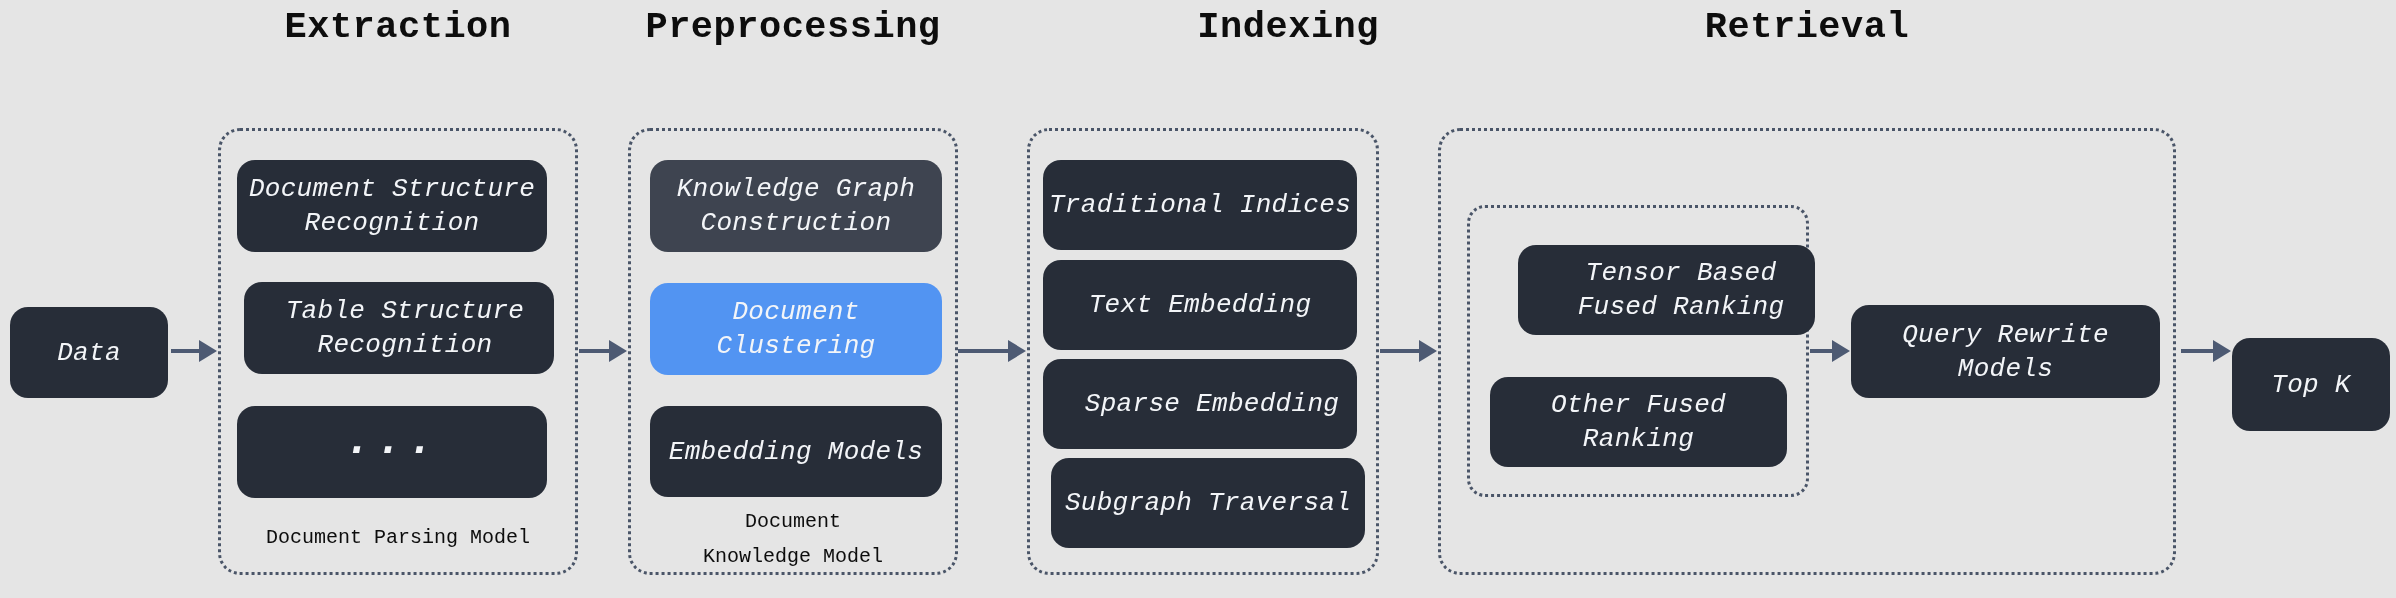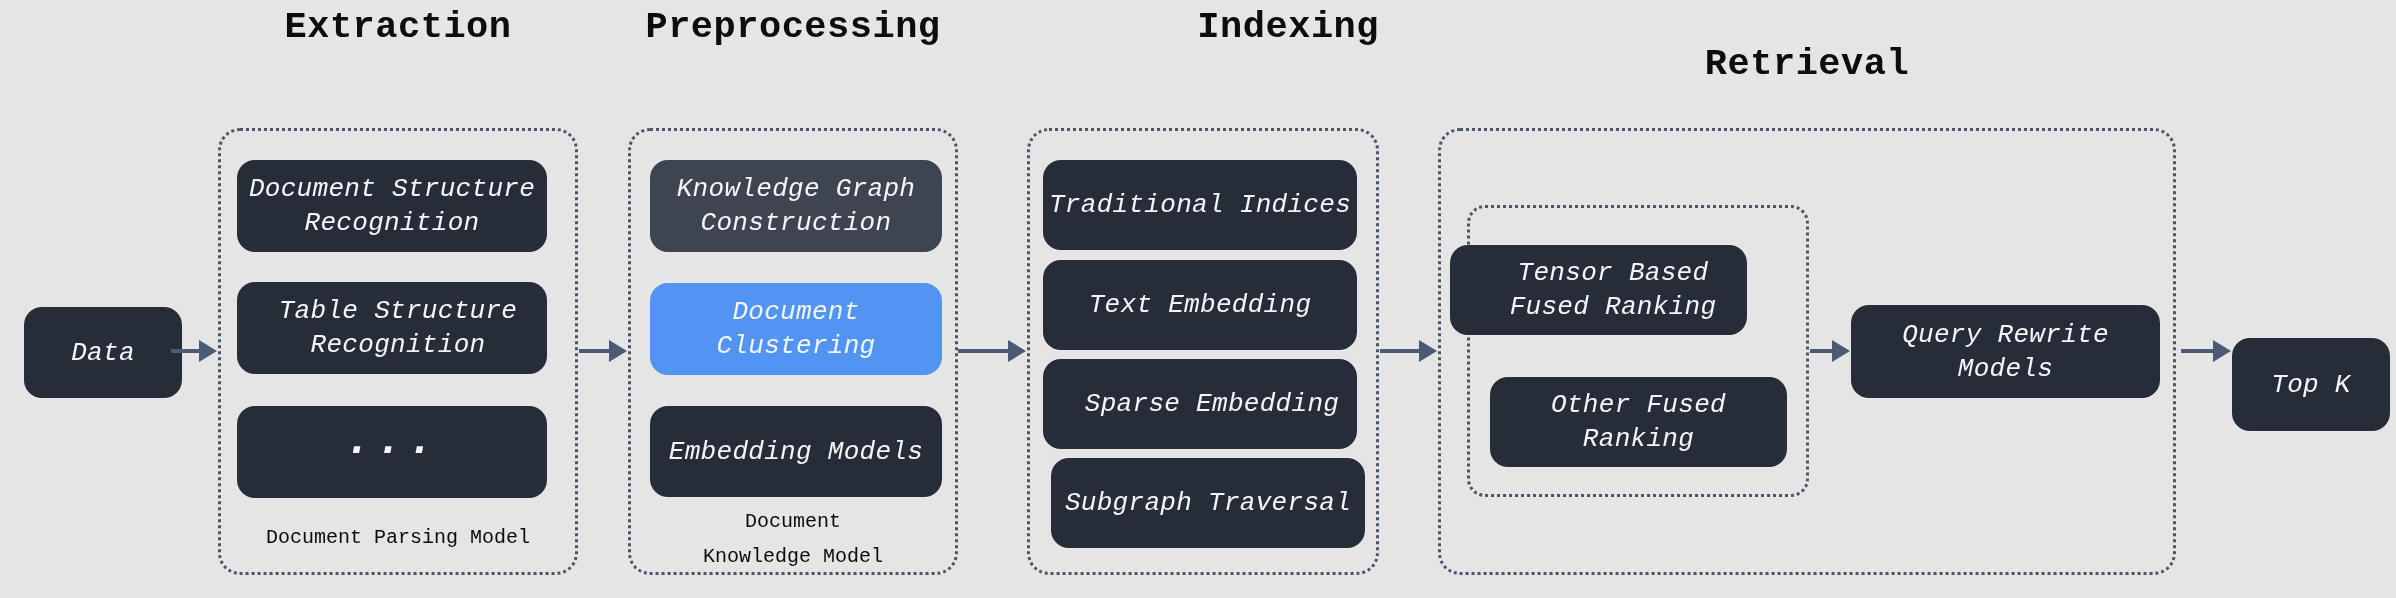--- a/index.html
+++ b/index.html
@@ -20,21 +20,21 @@
     line-height: 46px;
     font-size: 37px;
     font-weight: 700;
     color: #0d0d0d;
     text-align: center;
     letter-spacing: 0.5px;
   }
   .t-extraction    { left: 218px;  width: 360px; }
   .t-preprocessing { left: 628px;  width: 330px; }
   .t-indexing      { left: 1027px; width: 352px; text-align: right; }
-  .t-retrieval     { left: 1438px; width: 738px; margin-top: 37px; }
+  .t-retrieval     { left: 1438px; width: 738px; }
 
   
   .group {
     position: absolute;
     border: 3.5px dotted #4a5568;
     border-radius: 22px;
     background: transparent;
     box-sizing: border-box;
   }
   .g-extraction    { left: 218px;  top: 128px; width: 360px; height: 447px; }
@@ -58,45 +58,45 @@
     color: #f3f5f8;
     font-style: italic;
     font-size: 26px;
     line-height: 34px;
     white-space: pre-line;
     letter-spacing: 0.3px;
   }
   .node.gray { background: #3e4450; }
   .node.blue { background: #5294f2; }
 
-  .n-data   { left: 24px;   top: 307px; width: 158px; height: 91px; align-items: center; }
+  .n-data   { left: 10px;   top: 307px; width: 158px; height: 91px; align-items: center; }
   .n-topk   { left: 2232px; top: 305px; width: 158px; height: 93px; margin-top: 33px; }
   .n-qrm    { left: 1851px; top: 305px; width: 309px; height: 93px; }
 
   .n-ext1 { left: 237px; top: 160px; width: 310px; height: 92px; }
-  .n-ext2 { left: 237px; top: 282px; width: 310px; height: 92px; padding-left: 12px; }
+  .n-ext2 { left: 244px; top: 282px; width: 310px; height: 92px; padding-left: 12px; }
   .n-ext3 { left: 237px; top: 406px; width: 310px; height: 92px; }
   .n-ext3 .lbl {
     font-style: italic;
     font-weight: 700;
     font-size: 44px;
     letter-spacing: 5px;
     transform: translateY(-11px);
   }
 
   .n-pre1 { left: 650px; top: 160px; width: 292px; height: 92px; }
   .n-pre2 { left: 650px; top: 283px; width: 292px; height: 92px; }
   .n-pre3 { left: 650px; top: 406px; width: 292px; height: 91px; }
 
   .n-idx1 { left: 1043px; top: 160px; width: 314px; height: 90px; }
   .n-idx2 { left: 1043px; top: 260px; width: 314px; height: 90px; text-align: center; }
   .n-idx3 { left: 1043px; top: 359px; width: 314px; height: 90px; padding-left: 24px; }
   .n-idx4 { left: 1043px; top: 458px; width: 314px; height: 90px; margin-left: 8px; }
 
-  .n-ret1 { left: 1450px; top: 245px; width: 297px; height: 90px; padding-left: 29px; }
+  .n-ret1 { left: 1518px; top: 245px; width: 297px; height: 90px; padding-left: 29px; }
   .n-ret2 { left: 1490px; top: 377px; width: 297px; height: 90px; }
 
   
   .caption {
     position: absolute;
     color: #0d0d0d;
     font-size: 20px;
     line-height: 35px;
     text-align: center;
     white-space: pre-line;

